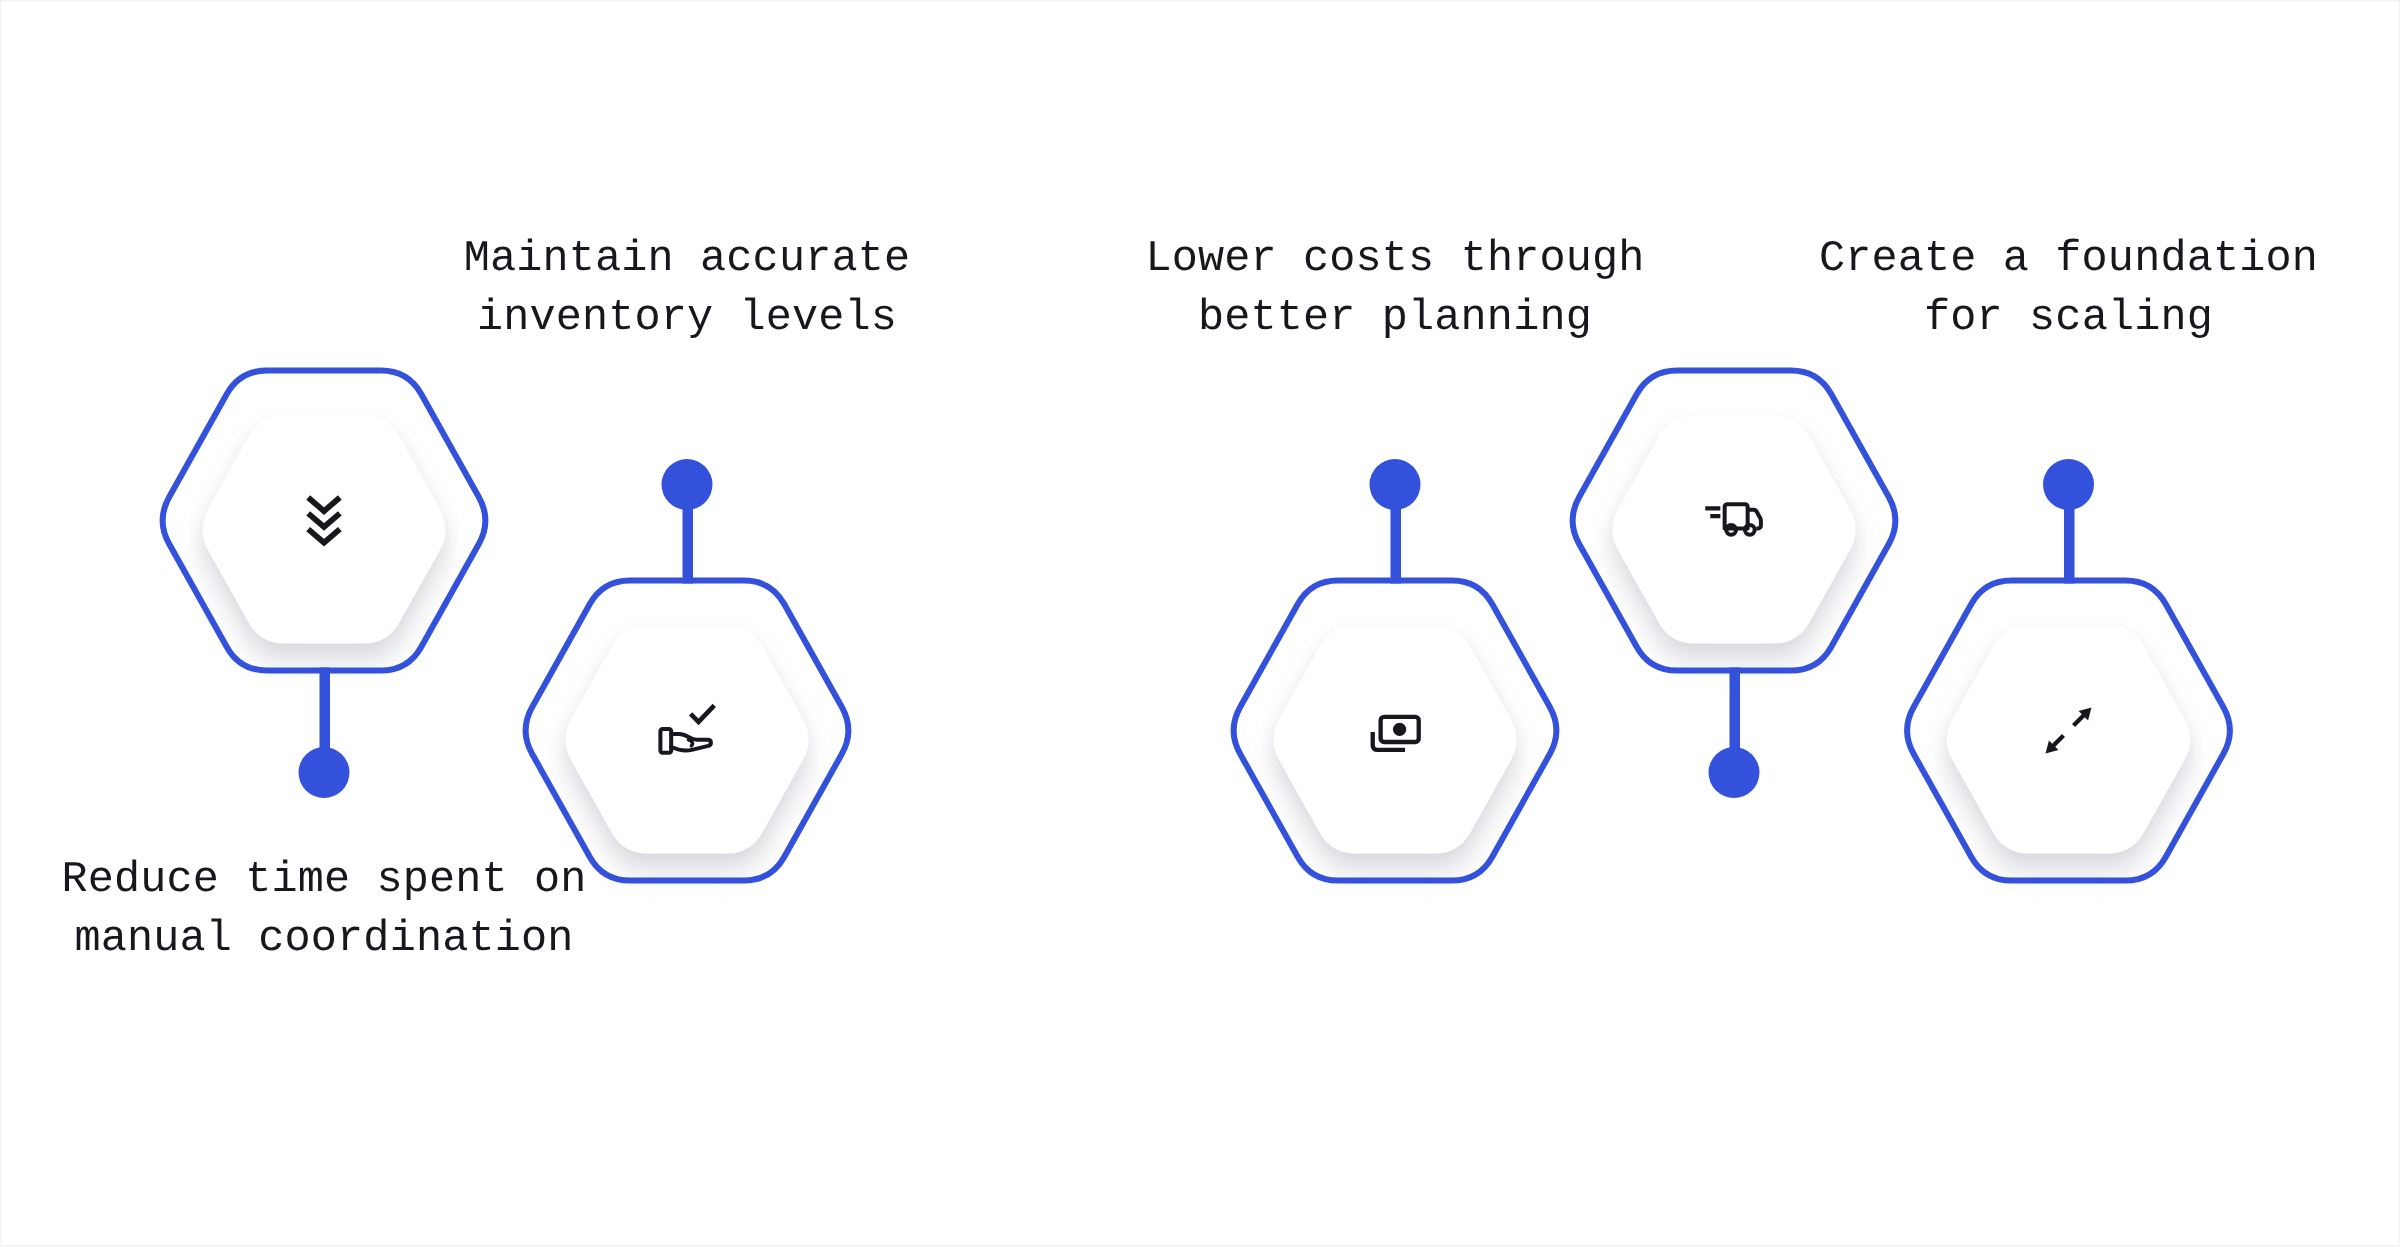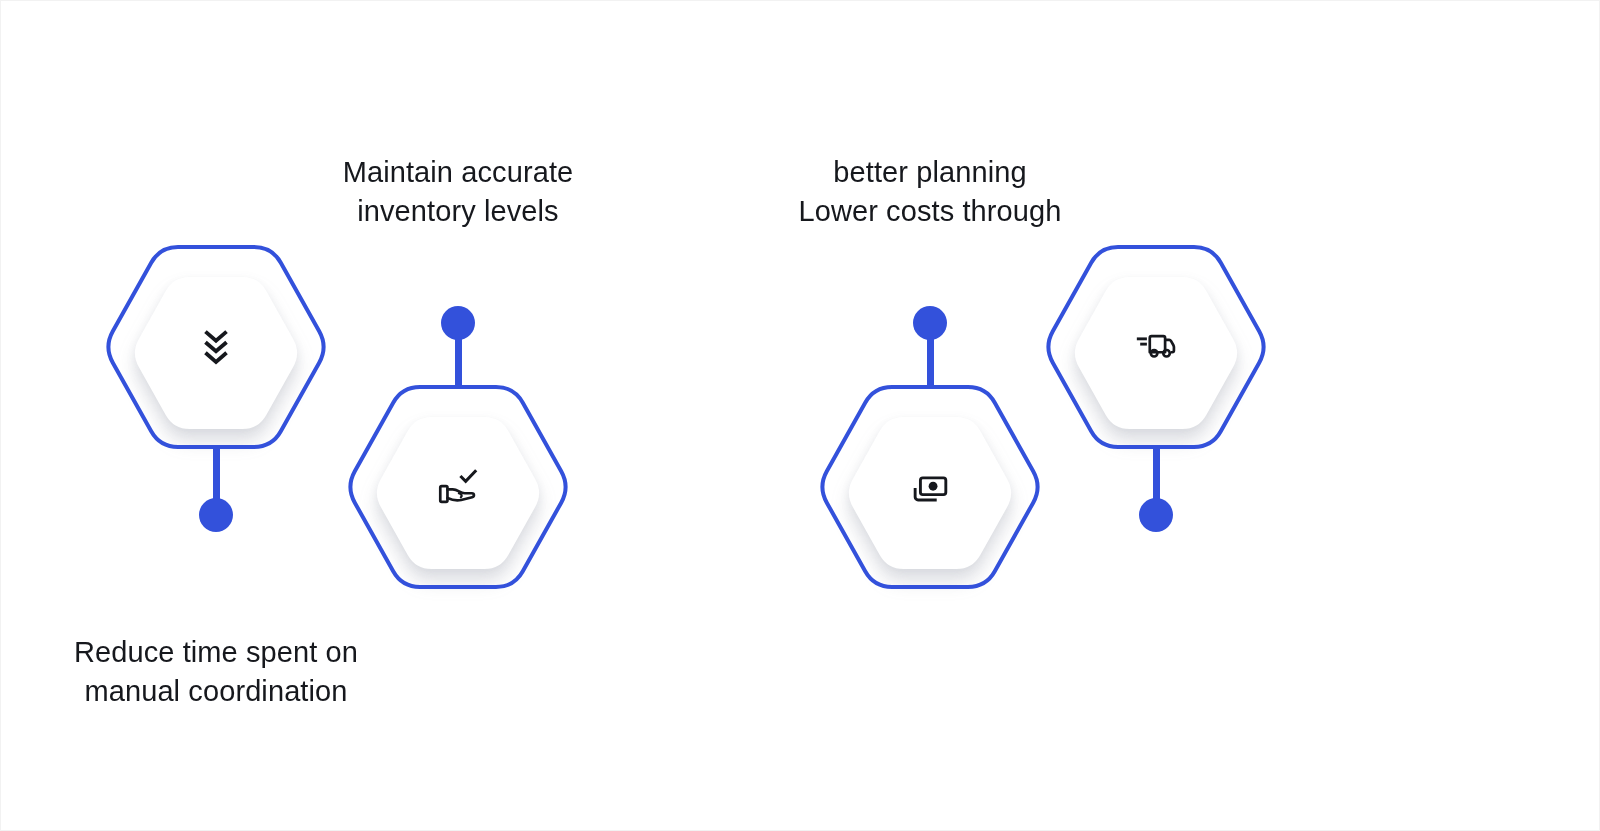--- a/index.html
+++ b/index.html
@@ -11,21 +11,21 @@
   html,body{margin:0;padding:0;background:#fff;}
   .canvas{
     position:relative;
     width:1600px;height:831px;
     background:var(--bg);
     border:1px solid #f2f2f2;
     box-sizing:border-box;
     font-family:"Liberation Sans", sans-serif;
     overflow:hidden;
   }
-  .node{position:absolute;top:0;width:224px;height:788px;}
+  .node{position:absolute;top:0;width:224px;height:788px;font-family:Liberation Mono, monospace;}
   .hex{position:absolute;left:0;width:224px;height:200px;}
   .hex svg.frame{position:absolute;left:0;top:0;overflow:visible;}
   .hex-inner{
     fill:#fff;
     filter:drop-shadow(0 13px 9px rgba(110,116,135,0.20)) drop-shadow(0 3px 5px rgba(110,116,135,0.10));
   }
   .hex-outer{fill:none;stroke:var(--accent);stroke-width:4;}
   .icon{
     position:absolute;left:50%;top:100px;
     transform:translate(-50%,-50%);
@@ -44,21 +44,21 @@
     position:absolute;left:-88px;width:400px;
     text-align:center;
     font-size:29px;line-height:39px;font-weight:500;
     color:var(--text);
     letter-spacing:0.1px;
   }
   
   .node.up .hex{top:246px;}
   .node.up .cline{top:444px;height:70px;}
   .node.up .cdot{top:497px;}
-  .node.up .label{top:632px;}
+  .node.up .label{top:566px;}
   
   .node.down .label{top:152px;}
   .node.down .cdot{top:305px;}
   .node.down .cline{top:322px;height:66px;}
   .node.down .hex{top:386px;}
 </style>
 </head>
 <body>
 
 <div class="canvas">
@@ -100,22 +100,22 @@
         <rect x="5.5" y="23" width="7.5" height="16.5" rx="1.5" stroke-width="2.8"></rect>
         <path d="M13 26.5 h5.5 c5.5 0 7.5 4 12.5 4 h7.5 c2.8 0 2.8 3.6 0.3 4.2 l-11.5 2.8 c-4.5 1 -9 0.4 -14.3 -2" stroke-width="2.8" stroke-linejoin="round" stroke-linecap="round"></path>
         <path d="M25 30.5 c2.5 0.8 3.8 2.4 2 4.2" stroke-width="2.4" stroke-linecap="round"></path>
       </svg>
     </div>
   </div>
 
 
   <div class="node down" style="left:817px">
     <div class="label">
+      <div>Lower costs through</div>
       <div>better planning</div>
-      <div>Lower costs through</div>
     </div>
     <div class="cdot"></div>
     <div class="cline"></div>
     <div class="hex">
       <svg class="frame" width="224" height="200" viewBox="0 0 224 200">
         <path class="hex-inner" d="M 85.5 30 L 138.5 30 Q 154.5 30 162.3 44 L 189.2 92 Q 197 106 189.2 120 L 162.3 168 Q 154.5 182 138.5 182 L 85.5 182 Q 69.5 182 61.7 168 L 34.8 120 Q 27 106 34.8 92 L 61.7 44 Q 69.5 30 85.5 30 Z"></path>
         <path class="hex-outer" d="M 74 0 L 150 0 Q 168 0 176.8 15.7 L 215.2 84.3 Q 224 100 215.2 115.7 L 176.8 184.3 Q 168 200 150 200 L 74 200 Q 56 200 47.2 184.3 L 8.8 115.7 Q 0 100 8.8 84.3 L 47.2 15.7 Q 56 0 74 0 Z"></path>
       </svg>
       <svg class="icon" width="46" height="46" viewBox="0 0 48 48">
         <path d="M8.5 25 v9.5 a3 3 0 0 0 3 3 H31" stroke-width="3"></path>
@@ -137,14 +137,34 @@
         <path d="M17.5 29.5 V14.5 a1.8 1.8 0 0 1 1.8 -1.8 H31.7 a1.8 1.8 0 0 1 1.8 1.8 V29.5 Z" stroke-width="2.8" stroke-linejoin="round"></path>
         <path d="M33.5 16.5 h4.2 c0.8 0 1.5 0.4 1.9 1.1 l2.6 4.6 c0.3 0.6 0.5 1.2 0.5 1.9 v3.6 c0 1 -0.8 1.8 -1.8 1.8 h-1.4" stroke-width="2.8" stroke-linejoin="round"></path>
         <circle cx="22" cy="30.5" r="3.4" stroke-width="2.8" fill="#ffffff"></circle>
         <circle cx="35" cy="30.5" r="3.4" stroke-width="2.8" fill="#ffffff"></circle>
       </svg>
     </div>
     <div class="cline"></div>
     <div class="cdot"></div>
   </div>
 
+  <div class="node down" style="left:1266px">
+    <div class="label">
+      <div>Create a foundation</div>
+      <div>for scaling</div>
+    </div>
+    <div class="cdot"></div>
+    <div class="cline"></div>
+    <div class="hex">
+      <svg class="frame" width="224" height="200" viewBox="0 0 224 200">
+        <path class="hex-inner" d="M 85.5 30 L 138.5 30 Q 154.5 30 162.3 44 L 189.2 92 Q 197 106 189.2 120 L 162.3 168 Q 154.5 182 138.5 182 L 85.5 182 Q 69.5 182 61.7 168 L 34.8 120 Q 27 106 34.8 92 L 61.7 44 Q 69.5 30 85.5 30 Z"></path>
+        <path class="hex-outer" d="M 74 0 L 150 0 Q 168 0 176.8 15.7 L 215.2 84.3 Q 224 100 215.2 115.7 L 176.8 184.3 Q 168 200 150 200 L 74 200 Q 56 200 47.2 184.3 L 8.8 115.7 Q 0 100 8.8 84.3 L 47.2 15.7 Q 56 0 74 0 Z"></path>
+      </svg>
+      <svg class="icon" width="46" height="46" viewBox="0 0 48 48">
+        <path d="M27.5 20.5 L35.5 12.5" stroke-width="3"></path>
+        <polygon class="fill" points="40,8 31,10.4 37.6,17"></polygon>
+        <path d="M20.5 27.5 L12.5 35.5" stroke-width="3"></path>
+        <polygon class="fill" points="8,40 17,37.6 10.4,31"></polygon>
+      </svg>
+    </div>
+  </div>
 
 </div>
 
 </body></html>

